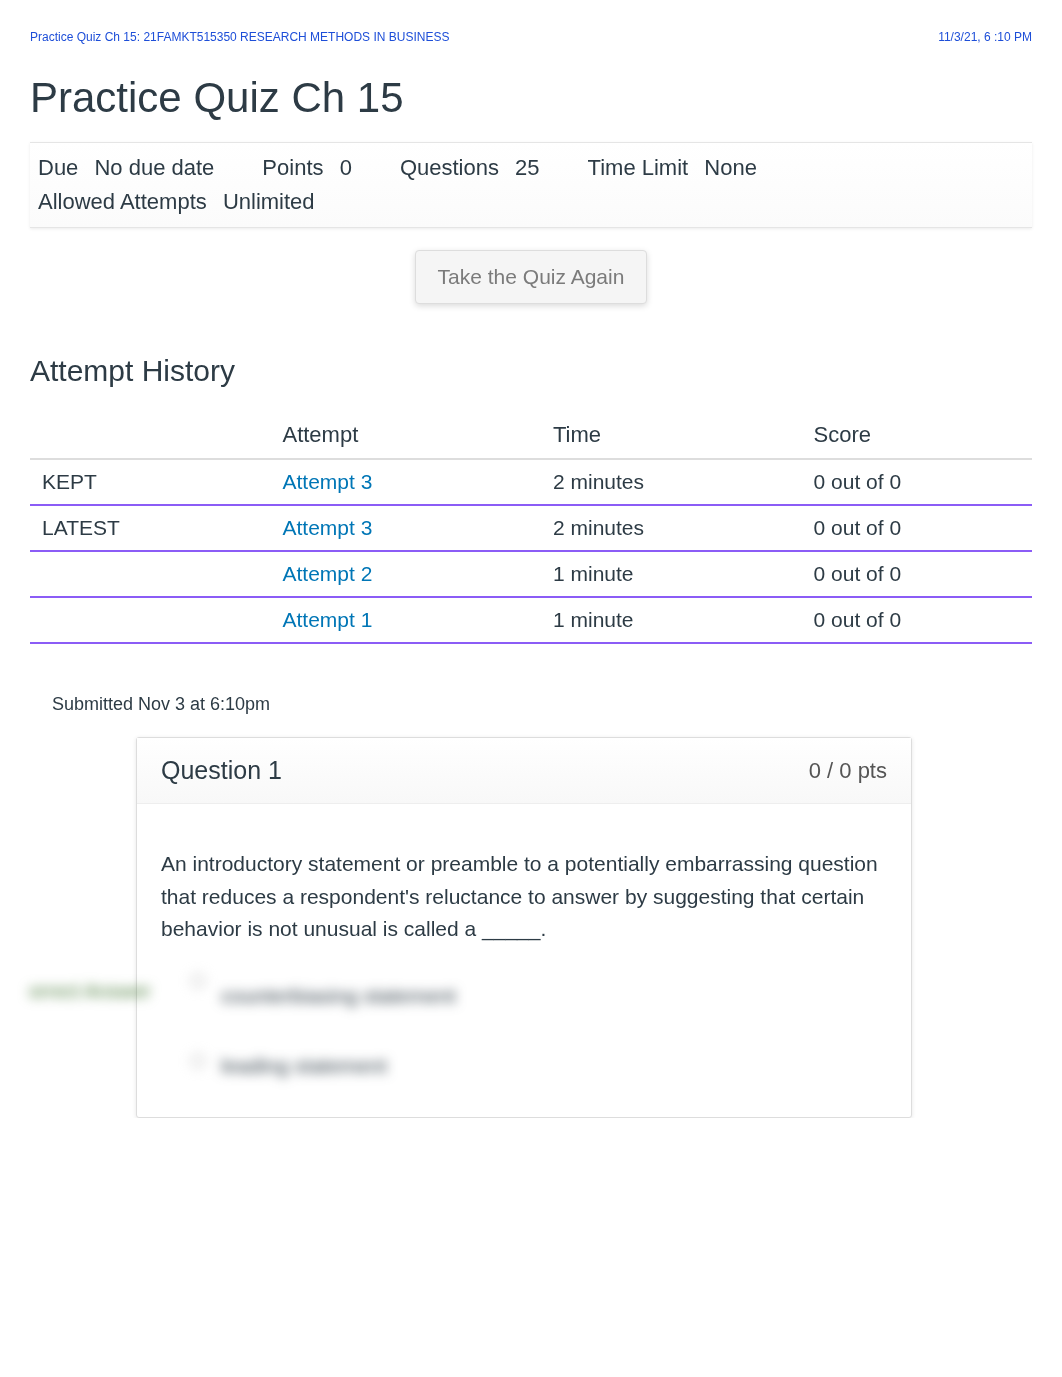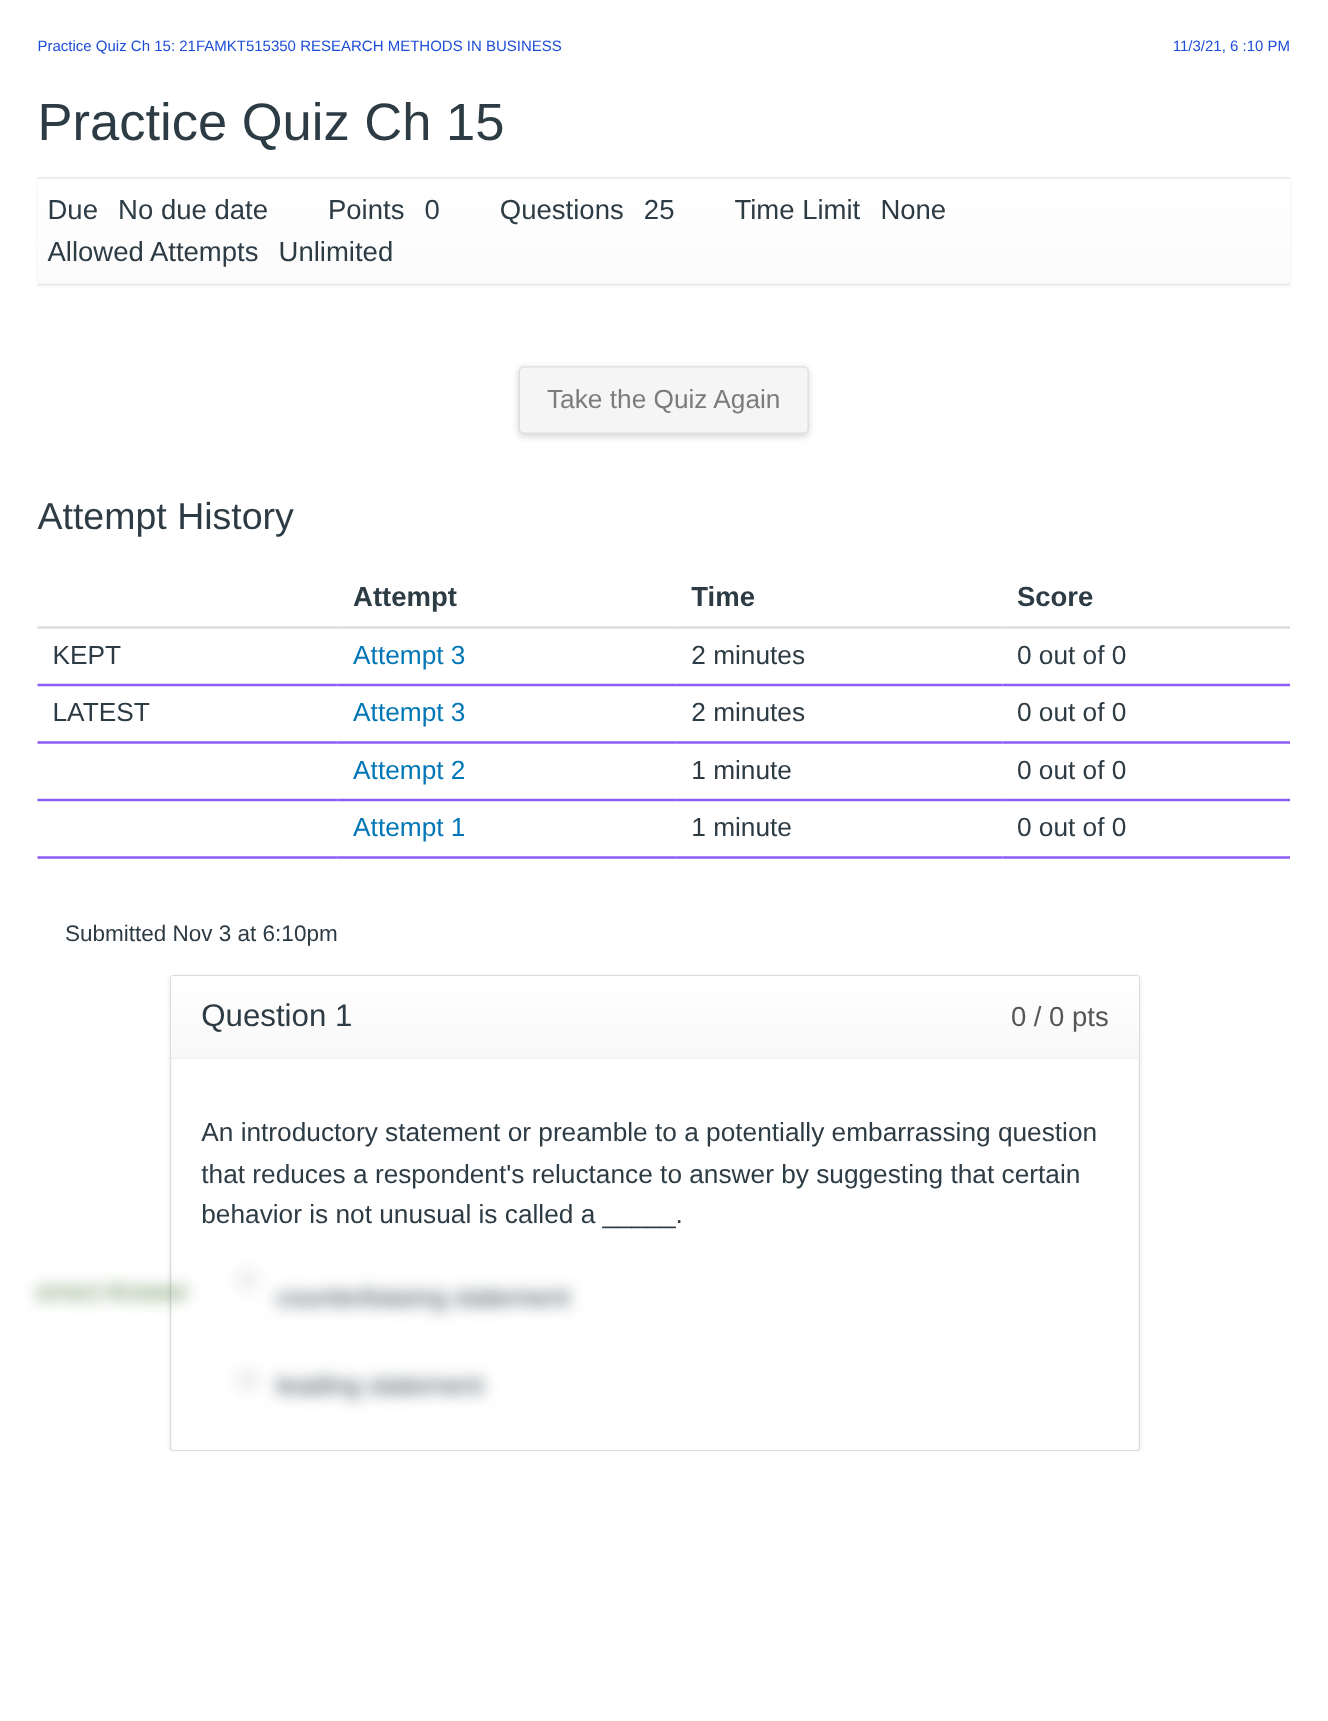--- a/index.html
+++ b/index.html
@@ -26,21 +26,21 @@
       font-weight: 400;
       color: #2d3b45;
       margin-bottom: 20px;
     }
     .quiz-meta-box {
       border-top: 1px solid #e5e5e5;
       border-bottom: 1px solid #e5e5e5;
       box-shadow: 0 1px 3px rgba(0,0,0,0.08);
       background: linear-gradient(to bottom, #ffffff, #fbfbfb);
       padding: 12px 8px;
-      margin-bottom: 65px;
+      margin-bottom: 22px;
     }
     .quiz-meta-row {
       display: flex;
       flex-wrap: wrap;
       gap: 48px;
       row-gap: 8px;
       font-size: 22px;
     }
     .quiz-meta-item .label {
       color: #2d3b45;
@@ -70,21 +70,21 @@
       margin-bottom: 24px;
     }
     .history-table {
       width: 100%;
       border-collapse: collapse;
       font-size: 21px;
       margin-bottom: 50px;
     }
     .history-table th {
       text-align: left;
-      font-weight: 700;
+      font-weight: 400;
       padding: 10px 12px;
       border-bottom: 2px solid #ddd;
       color: #2d3b45;
       font-size: 22px;
     }
     .history-table td {
       padding: 10px 12px;
       border-bottom: 2px solid #8b5cf6;
       vertical-align: middle;
     }

